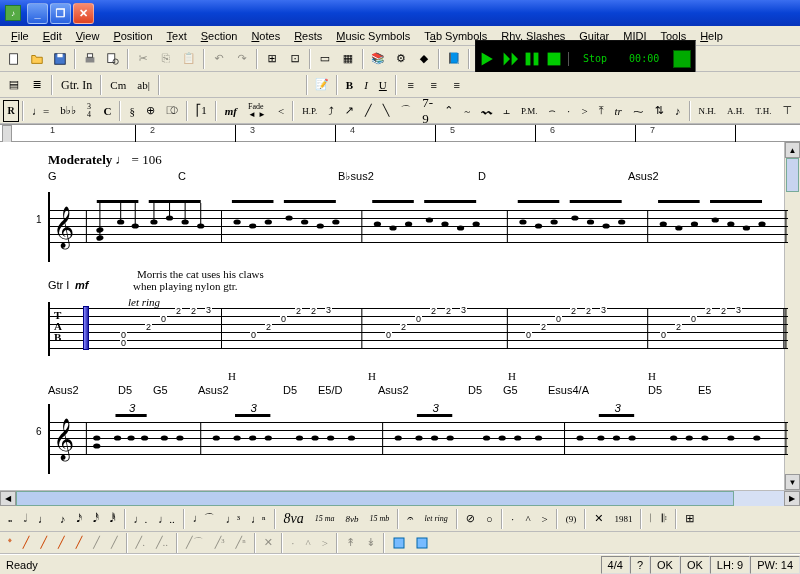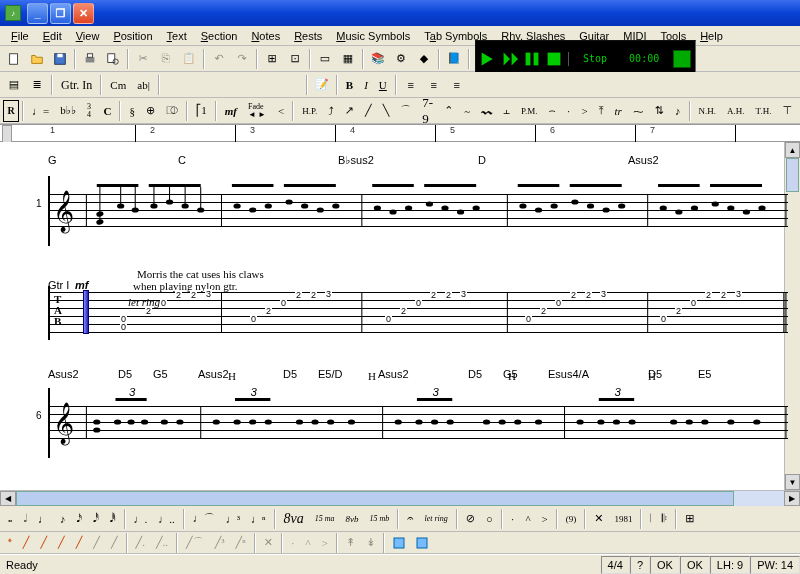--- a/index.html
+++ b/index.html
@@ -243,20 +243,24 @@
 </div>
 
 <div class="content">
   <div class="vscroll">
     <div class="sbtn" style="top:0">▲</div>
     <div class="thumb"></div>
     <div class="sbtn" style="bottom:0">▼</div>
   </div>
 
   <div class="score">
+    <div>
+      <span class="tempo">Moderately</span>
+      <span class="tempo" style="font-weight:normal">♩ = 106</span>
+    </div>
 
     <div class="chords" id="chords1">
         <span style="left: 0px;">G</span>
         <span style="left: 130px;">C</span>
         <span style="left: 290px;">B♭sus2</span>
         <span style="left: 430px;">D</span>
         <span style="left: 580px;">Asus2</span>
       </div>
 
     <div class="staff">

